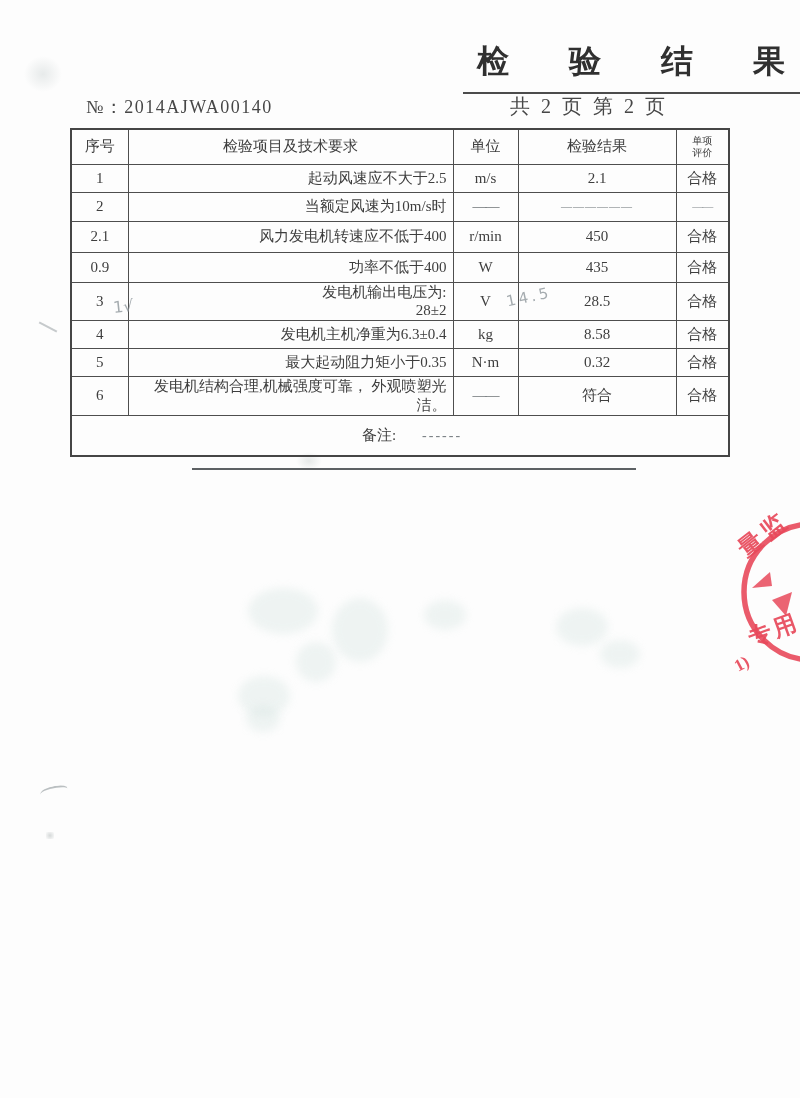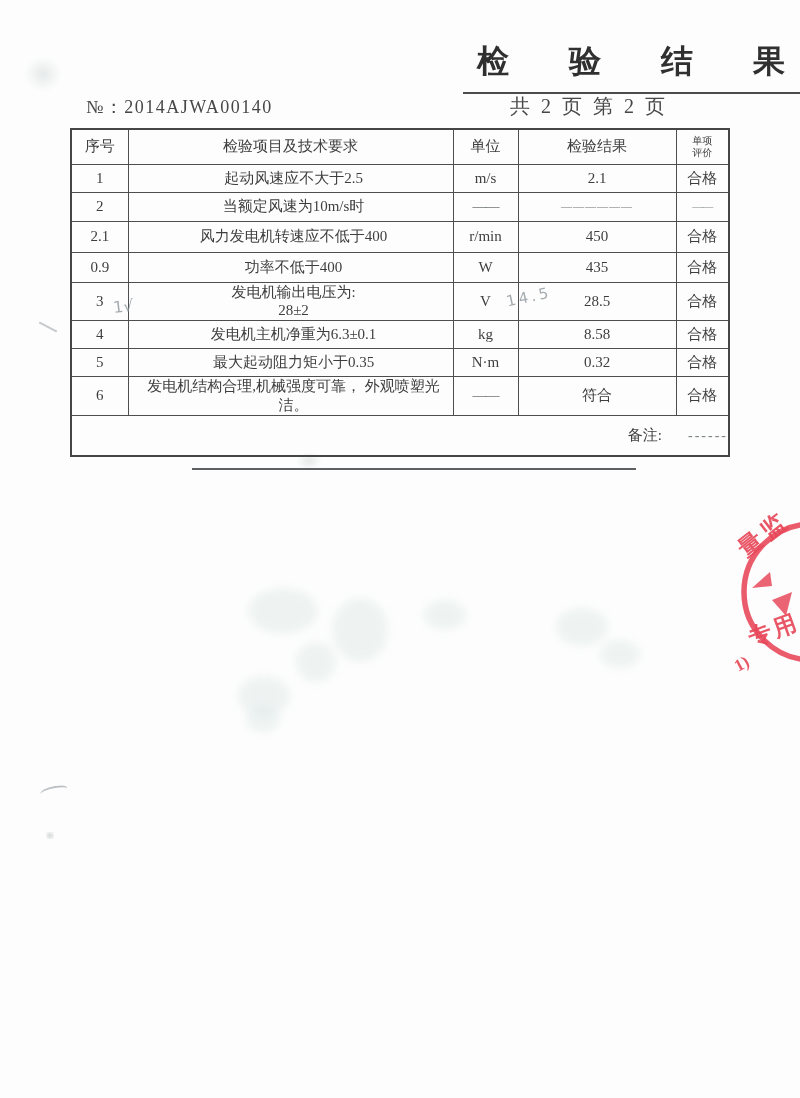--- a/index.html
+++ b/index.html
@@ -18,26 +18,26 @@
   .tbl{position:absolute;left:70px;top:128px;width:658px;border-collapse:collapse;
        table-layout:fixed;border:2px solid #454545;}
   .tbl th,.tbl td{border:1px solid #4e4e4e;font-weight:normal;font-size:15px;color:#3e3e3e;
        text-align:center;vertical-align:middle;padding:0;line-height:1.25;overflow:hidden;}
   .c1{width:57px}.c2{width:325px}.c3{width:65px}.c4{width:158px}.c5{width:53px}
   .h-head{height:35px}
   .rh28{height:28px}.rh29{height:29px}.rh30{height:30px}.rh31{height:31px}
   .rh37{height:37px}.rh41{height:41px}
   .pre{white-space:pre-line;}
   th.eval-h{font-size:10px;line-height:1.2;text-align:center;}
-  td.item{text-align:center;padding-left:12px;padding-right:6px;}
+  td.item{text-align:right;padding-left:12px;padding-right:6px;}
   td.dash{color:#6d7275;font-size:14px;letter-spacing:-1px;}
   td.dashed{color:#72787c;font-size:11px;letter-spacing:1px;}
   td.small-dash{color:#868c90;font-size:11px;letter-spacing:-1px;}
   td.result-cell{position:relative;}
-  td.remarks{text-align:right;padding-left:24px;font-size:15px;}
+  td.remarks{text-align:center;padding-left:24px;font-size:15px;}
   .remark-dashes{margin-left:26px;color:#7b8185;font-size:14px;letter-spacing:2px;}
   
   .bottom-line{position:absolute;left:192px;top:468px;width:444px;height:2px;background:#5d6164;}
   
   .pencil{position:absolute;color:#8f979c;font-family:"DejaVu Sans",sans-serif;opacity:.8;}
   .pencil-item{left:113px;top:297px;font-size:16px;transform:rotate(-6deg);}
   .pencil-result{left:506px;top:288px;font-size:15px;transform:rotate(-12deg);letter-spacing:3px;}
   
   .stamp{position:absolute;left:700px;top:500px;width:100px;height:190px;}
   .stamp text{fill:#e8495b;font-family:"Liberation Serif",serif;font-weight:bold;opacity:.92;}
@@ -143,21 +143,21 @@
       <tr class="rh37">
         <td>3</td>
         <td class="item pre">发电机输出电压为:
 28±2</td>
         <td>V</td>
         <td class="result-cell">28.5</td>
         <td>合格</td>
       </tr>
       <tr class="rh28">
         <td>4</td>
-        <td class="item">发电机主机净重为6.3±0.1</td>
+        <td class="item">发电机主机净重为6.3±0.4</td>
         <td>kg</td>
         <td>8.58</td>
         <td>合格</td>
       </tr>
       <tr class="rh28">
         <td>5</td>
         <td class="item">最大起动阻力矩小于0.35</td>
         <td>N·m</td>
         <td>0.32</td>
         <td>合格</td>

